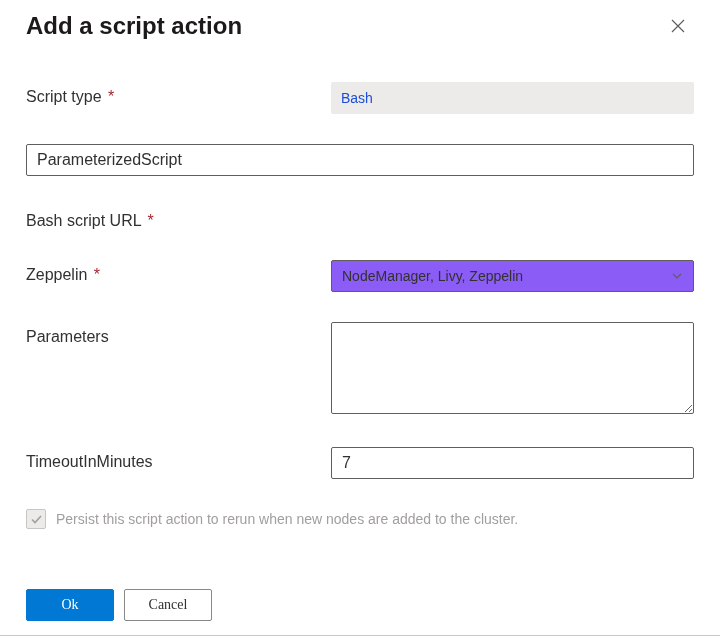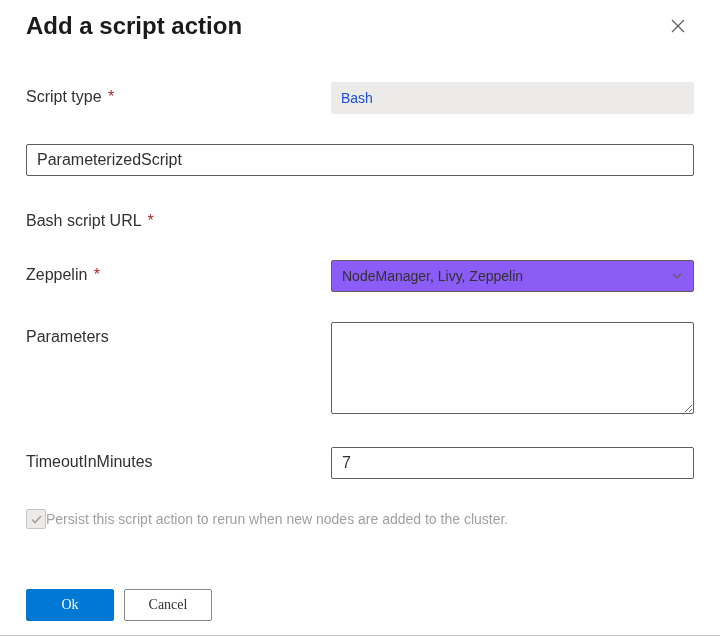--- a/index.html
+++ b/index.html
@@ -107,20 +107,21 @@
     border: 1px solid #605e5c;
     border-radius: 2px;
     font-size: 14px;
     font-family: inherit;
     resize: both;
     background: #fff;
   }
   .persist-row {
     display: flex;
     align-items: center;
+    gap: 10px;
     margin-top: 12px;
     margin-bottom: 40px;
   }
   .checkbox-disabled {
     width: 20px;
     height: 20px;
     background: #edebe9;
     border: 1px solid #c8c6c4;
     border-radius: 2px;
     display: flex;

